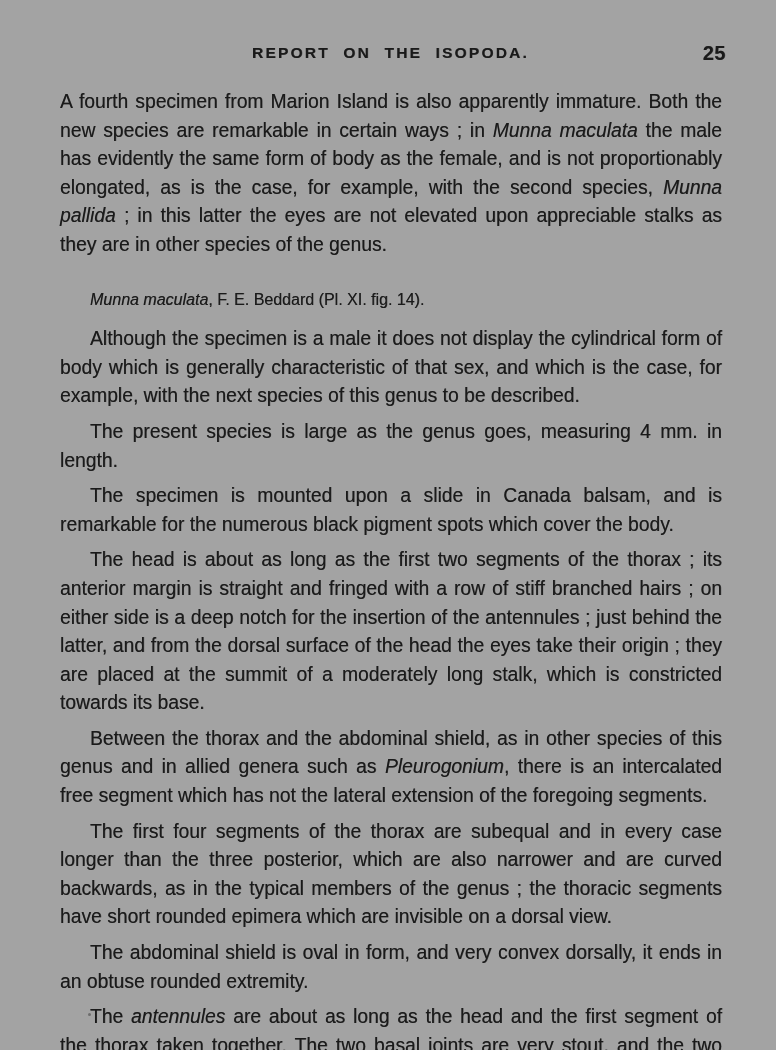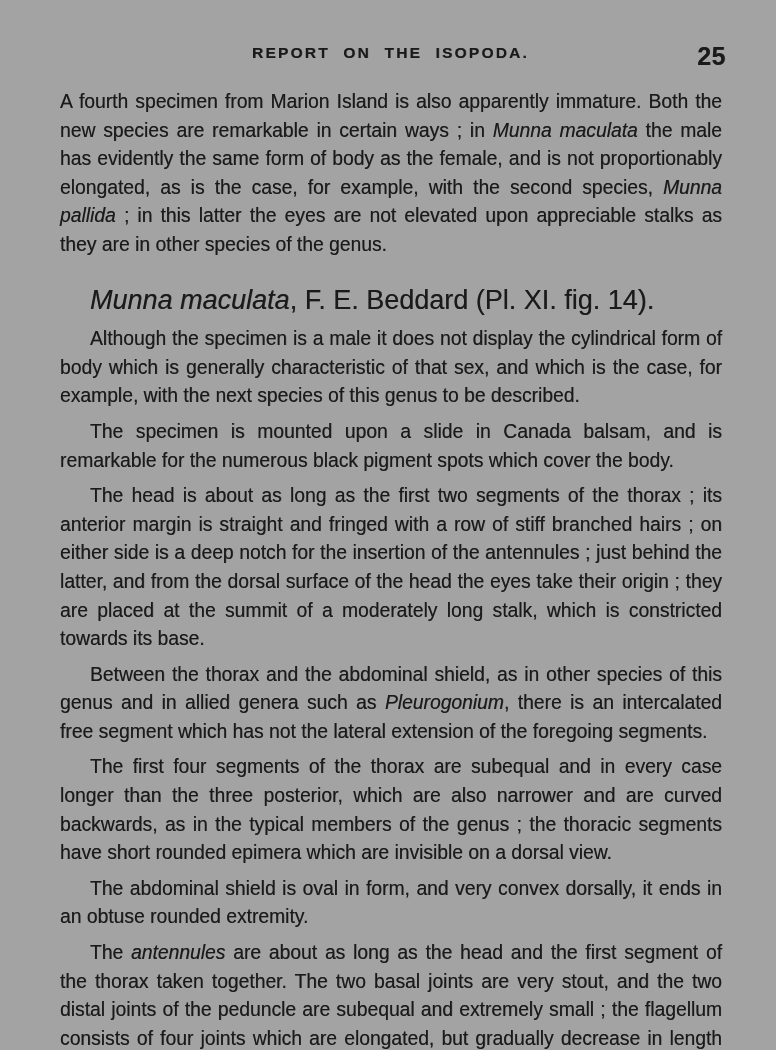--- a/index.html
+++ b/index.html
@@ -28,21 +28,21 @@
     font-size: 15.5px;
     font-weight: 700;
     letter-spacing: 2.2px;
     word-spacing: 7px;
     text-shadow: 0.4px 0 0 rgba(0,0,0,0.45);
   }
   .page-number {
     position: absolute;
     right: 2px;
     top: -2px;
-    font-size: 25px;
+    font-size: 20px;
     font-weight: 700;
     letter-spacing: 0.5px;
     text-shadow: 0.4px 0 0 rgba(0,0,0,0.45);
   }
   .body-text {
     position: absolute;
     top: 81px;
     left: 53px;
     width: 676px;
     font-size: 19.3px;
@@ -50,21 +50,21 @@
     text-align: justify;
     text-shadow: 0.35px 0 0 rgba(0,0,0,0.5);
   }
   .body-text p { margin: 7px; }
   p.para { text-indent: 30px; }
   p.para.noindent { text-indent: 0; }
   p.species-heading {
     margin-top: 26px;
     margin-bottom: 11px;
     text-indent: 30px;
-    font-size: 27px;
+    font-size: 16px;
     text-align: left;
   }
   p.synonymy {
     margin-bottom: 9px;
     text-indent: 0;
     text-align: center;
     font-size: 15.5px;
     line-height: 20px;
   }
   em { font-style: italic; }
@@ -90,20 +90,21 @@
   </div>
 
   <div class="body-text">
     <p class="para noindent"><span>A fourth specimen from Marion Island is also apparently immature.  Both the new species are remarkable in certain ways ; in </span><em>Munna maculata</em><span> the male has evidently the same form of body as the female, and is not proportionably elongated, as is the case, for example, with the second species, </span><em>Munna pallida</em><span> ; in this latter the eyes are not elevated upon appreciable stalks as they are in other species of the genus.</span></p>
 
     <p class="species-heading"><em>Munna maculata</em><span>, F. E. Beddard (Pl. XI. fig. 14).</span></p>
 
 
     <div>
         <p class="para"><span>Although the specimen is a male it does not display the cylindrical form of body which is generally characteristic of that sex, and which is the case, for example, with the next species of this genus to be described.</span></p>
+        <p class="para"><span>The present species is large as the genus goes, measuring 4 mm. in length.</span></p>
         <p class="para"><span>The specimen is mounted upon a slide in Canada balsam, and is remarkable for the numerous black pigment spots which cover the body.</span></p>
         <p class="para"><span>The head is about as long as the first two segments of the thorax ; its anterior margin is straight and fringed with a row of stiff branched hairs ; on either side is a deep notch for the insertion of the antennules ; just behind the latter, and from the dorsal surface of the head the eyes take their origin ; they are placed at the summit of a moderately long stalk, which is constricted towards its base.</span></p>
         <p class="para"><span>Between the thorax and the abdominal shield, as in other species of this genus and in allied genera such as </span><em>Pleurogonium</em><span>, there is an intercalated free segment which has not the lateral extension of the foregoing segments.</span></p>
         <p class="para"><span>The first four segments of the thorax are subequal and in every case longer than the three posterior, which are also narrower and are curved backwards, as in the typical members of the genus ; the thoracic segments have short rounded epimera which are invisible on a dorsal view.</span></p>
         <p class="para"><span>The abdominal shield is oval in form, and very convex dorsally, it ends in an obtuse rounded extremity.</span></p>
         <p class="para"><span>The </span><em>antennules</em><span> are about as long as the head and the first segment of the thorax taken together.  The two basal joints are very stout, and the two distal joints of the peduncle are subequal and extremely small ; the flagellum consists of four joints which are elongated, but gradually decrease in length towards the extremity, the terminal joint being very short ; the length of the entire flagellum is about equal to that of the peduncle.</span></p>
       </div>
   </div>
 
   <div class="scan-speck"></div>

